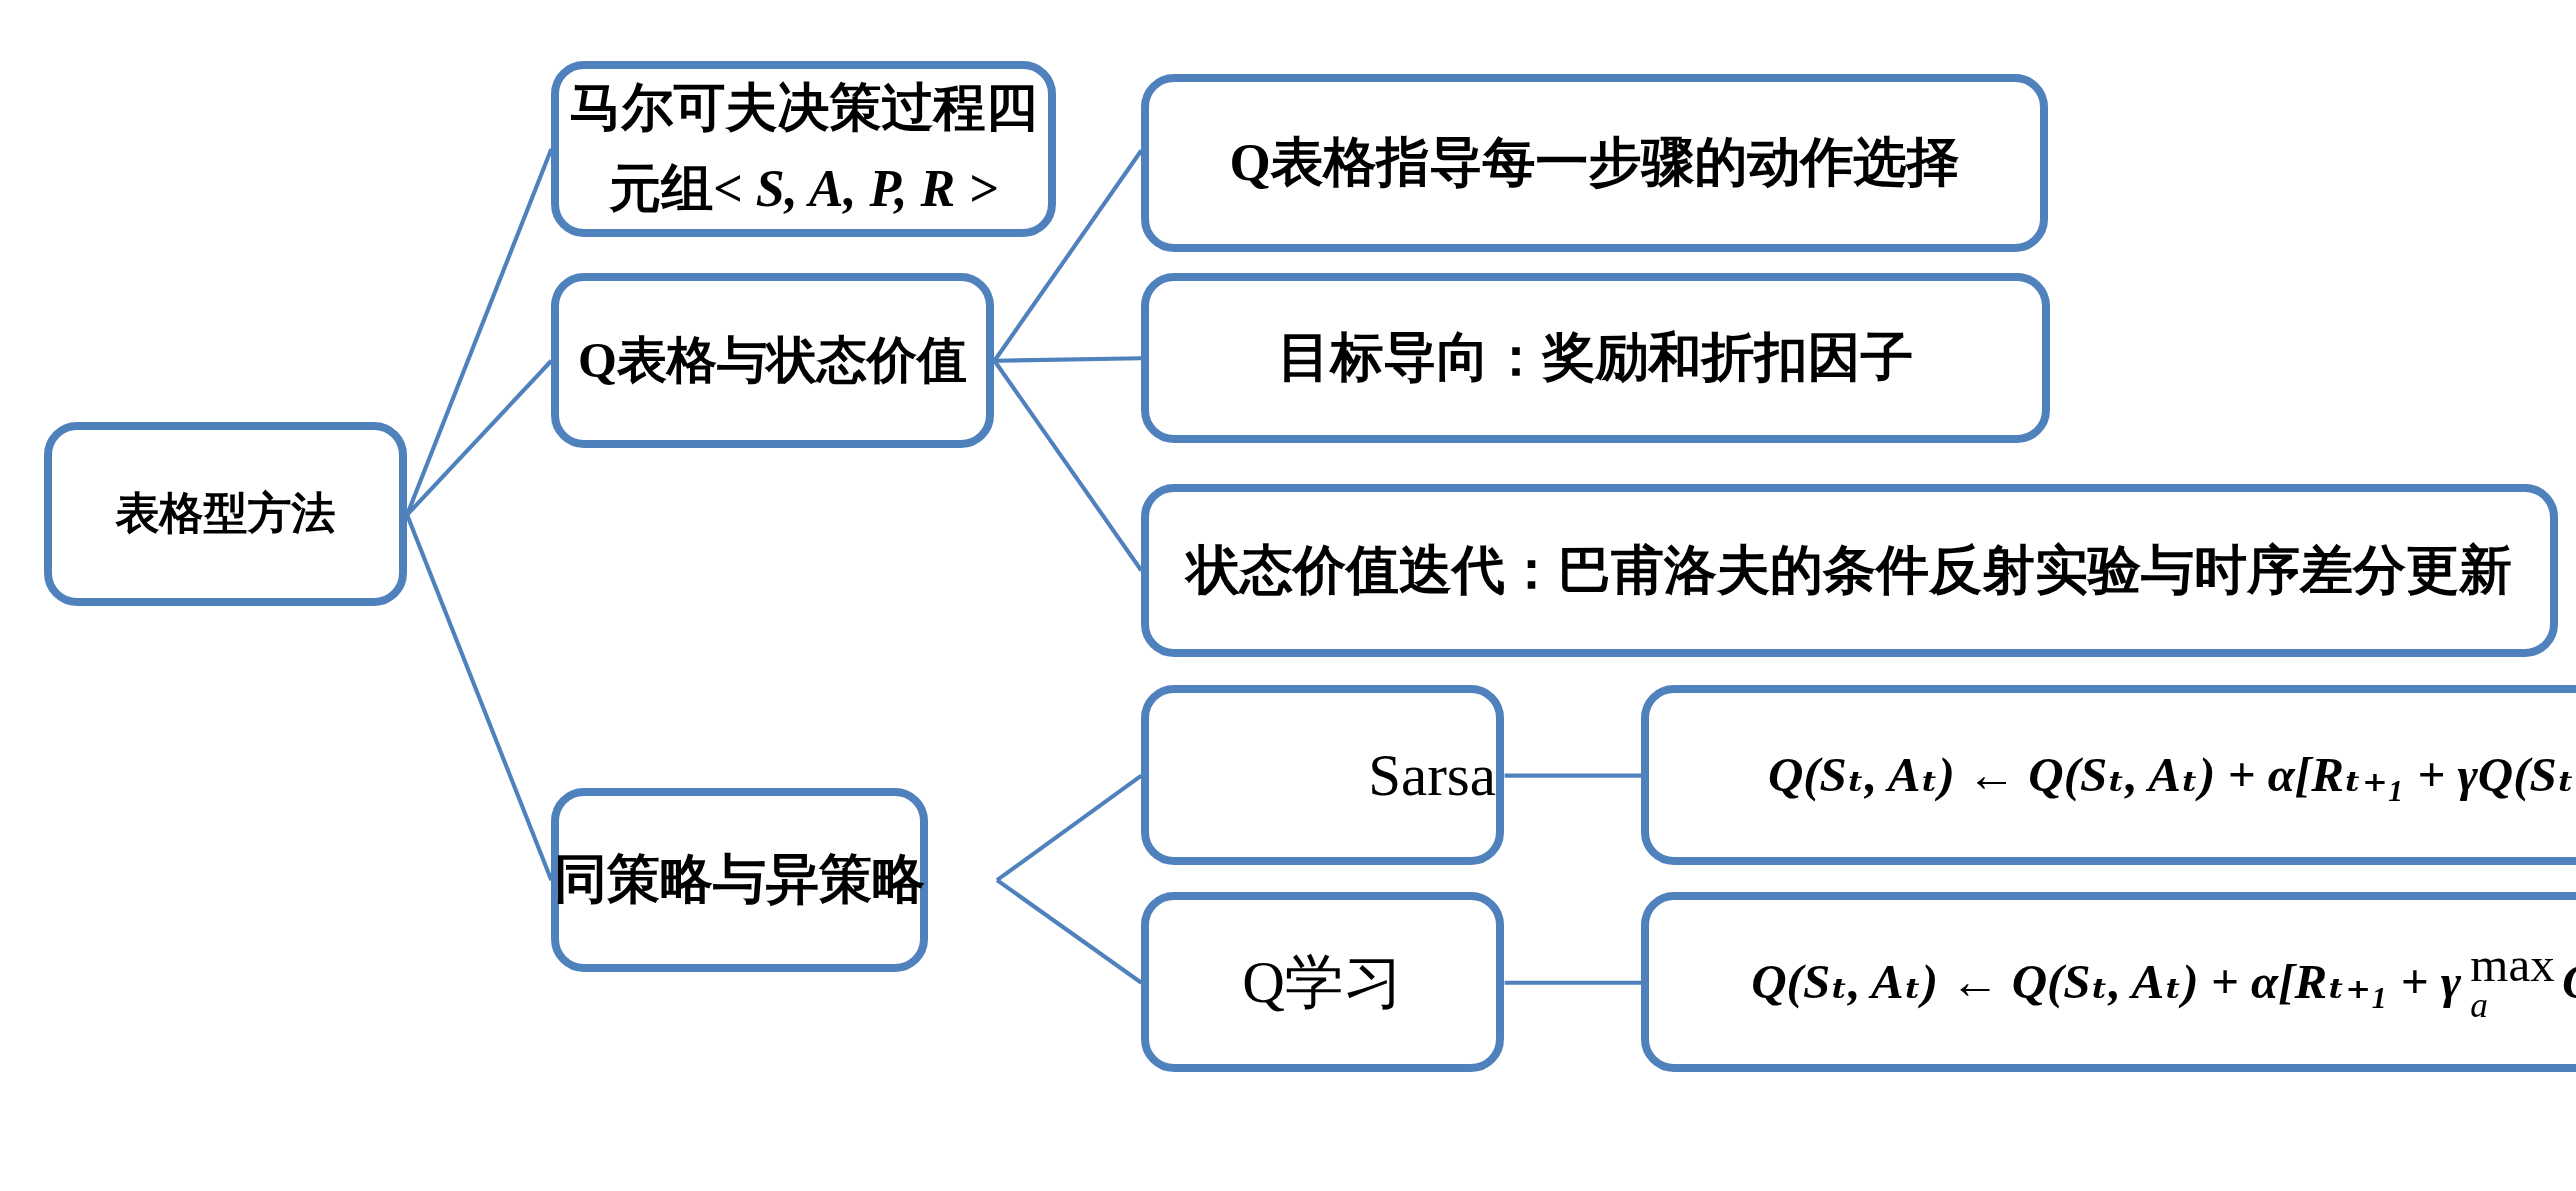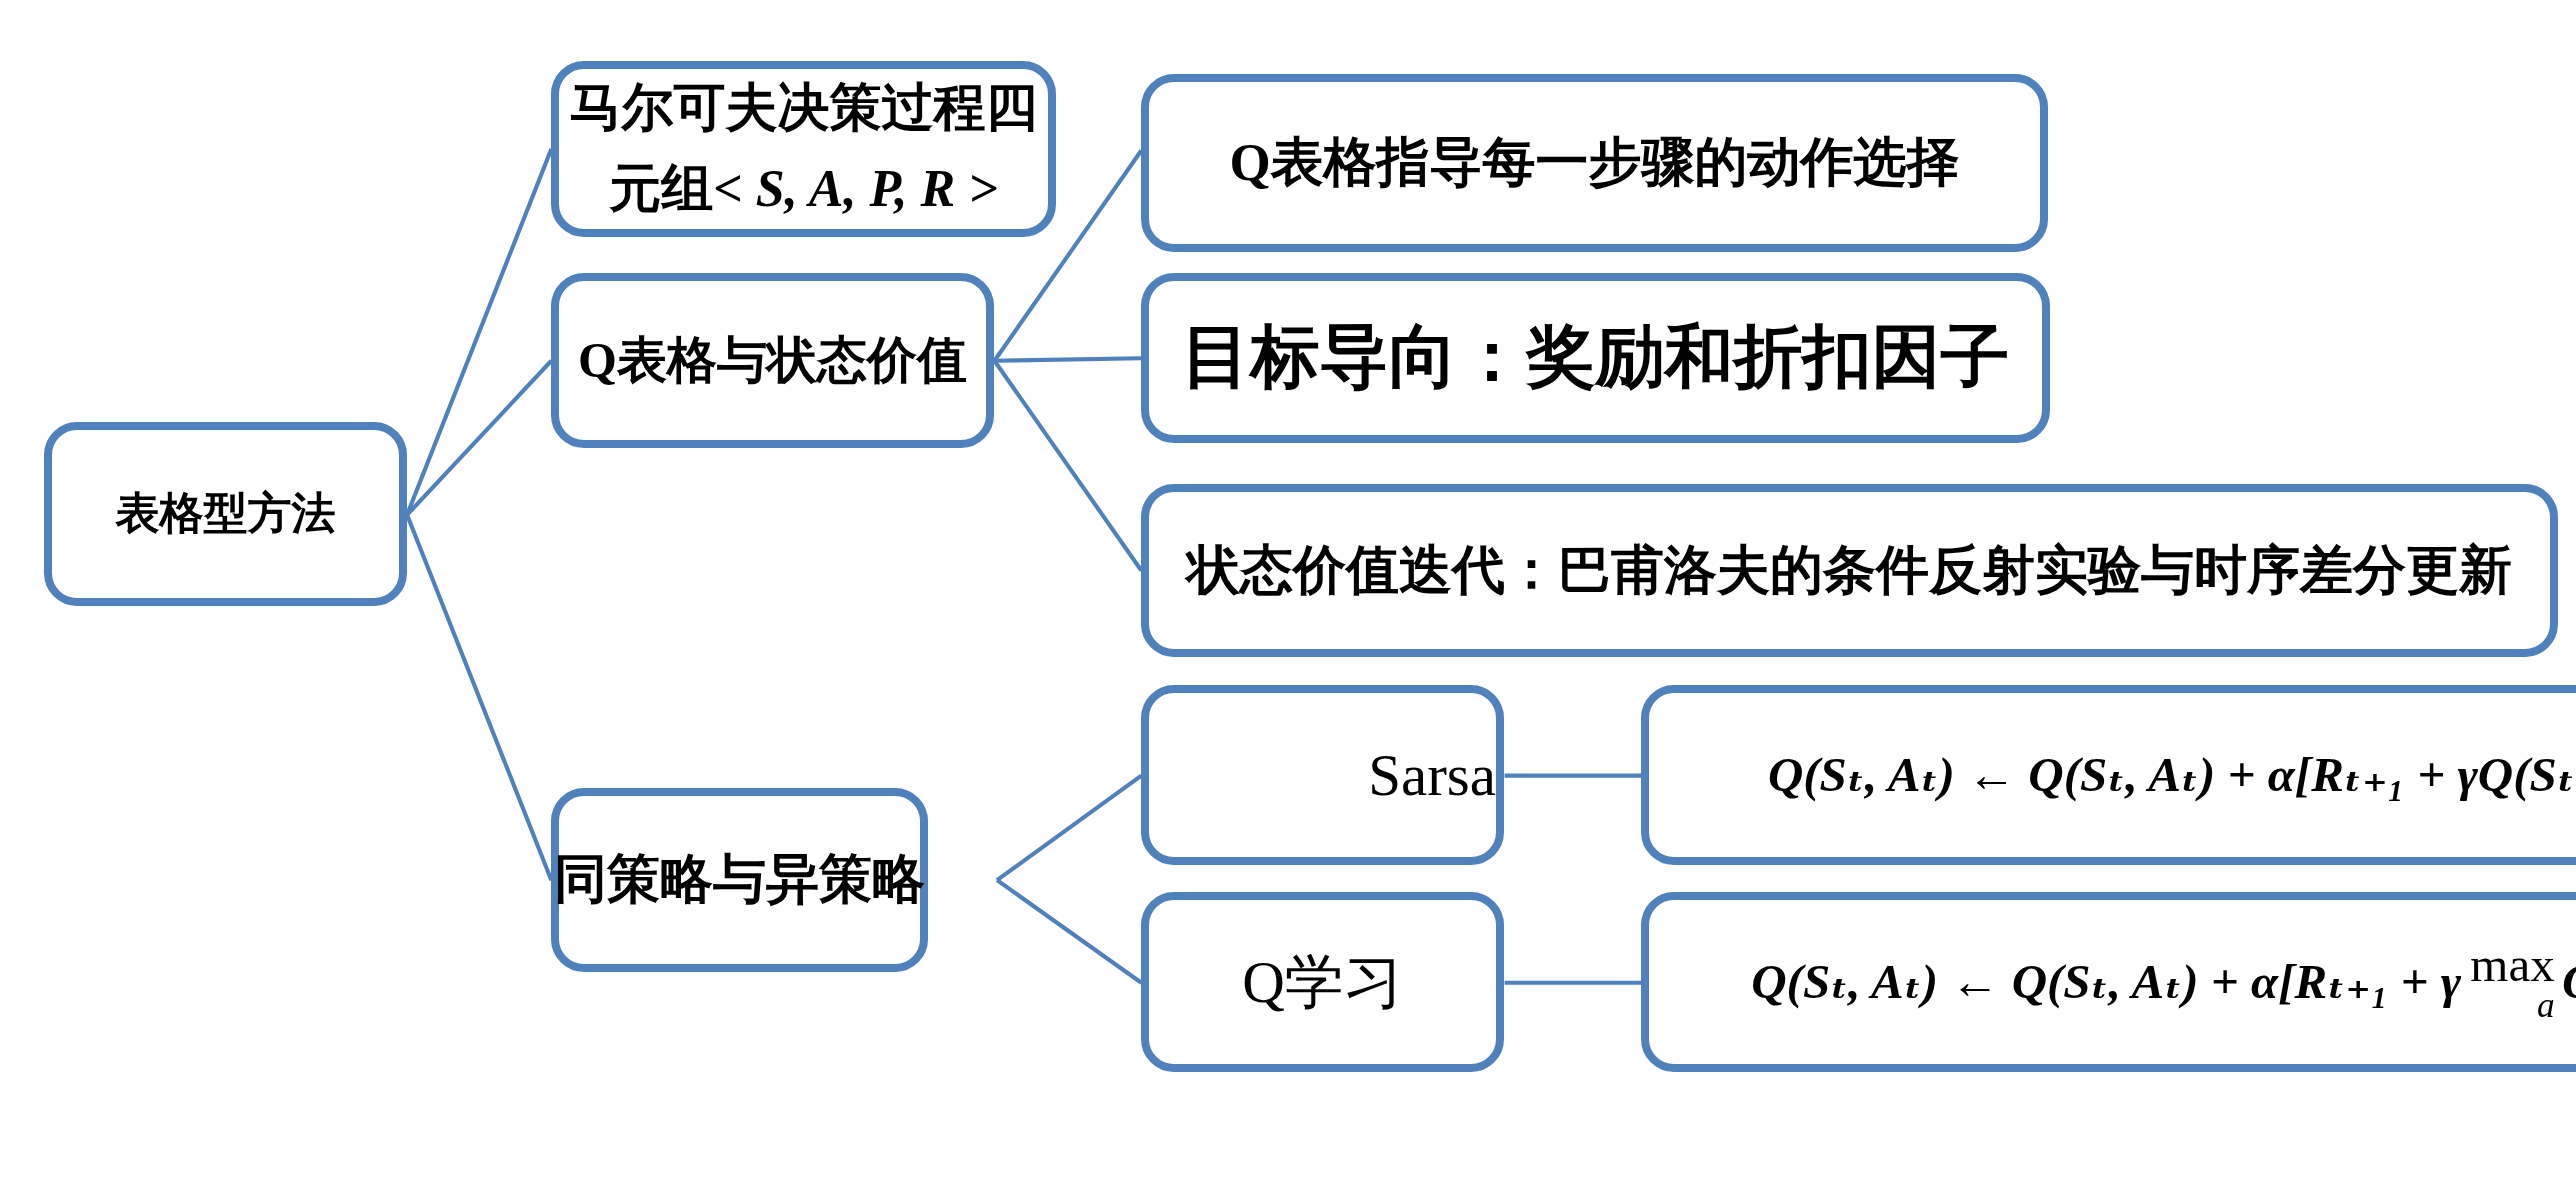--- a/index.html
+++ b/index.html
@@ -45,42 +45,42 @@
   }
   .node .math {
     font-style: italic;
     font-weight: bold;
   }
   
   .n-root   { left:   44px; top:  422px; width:  363px; height: 184px; font-size: 44px; }
   .n-mdp    { left: 551px; top:  61px; width:  505px; height: 176px; font-size: 52px; }
   .n-qtable { left: 551px; top:  273px; width:  443px; height: 175px; font-size:  50px; }
   .n-c1     { left: 1141px; top:  74px; width: 907px; height: 178px; font-size: 53px; }
-  .n-c2     { left: 1141px; top:  273px; width: 909px; height: 170px; font-size: 69px; }
+  .n-c2     { left: 1141px; top:  273px; width: 909px; height: 170px; font-size: 53px; }
   .n-c3     { left: 1141px; top:  484px; width: 1417px; height: 173px; font-size: 53px; }
   .n-policy { left: 551px; top: 788px; width:  377px; height: 184px; font-size: 53px; }
   .n-sarsa  { left: 1141px; top: 685px; width:  363px; height: 180px; font-size: 59px; font-weight: normal; align-items: flex-end; }
   .n-qlearn { left: 1141px; top: 892px; width:  363px; height: 180px; font-size: 59px; font-weight: normal; }
   .n-sf     { left: 1641px; top: 685px; width: 1494px; height: 180px; }
   .n-qf     { left: 1641px; top: 892px; width: 1494px; height: 180px; }
   .formula-node {
     font-size: 49px;
     font-weight: normal;
     padding: 0 12.4px;
   }
   .formula-row {
     display: flex;
     flex-direction: row;
     align-items: center;
     justify-content: center;
   }
   .maxstack {
     display: inline-flex;
     flex-direction: column;
-    align-items: flex-end;
+    align-items: flex-start;
     line-height: 0.95;
     margin: 0 7.2px 0 9.3px;
   }
   .maxstack .max-word {
     font-style: normal;
     font-weight: normal;
   }
   .maxstack .max-sub {
     font-style: italic;
     font-weight: normal;

